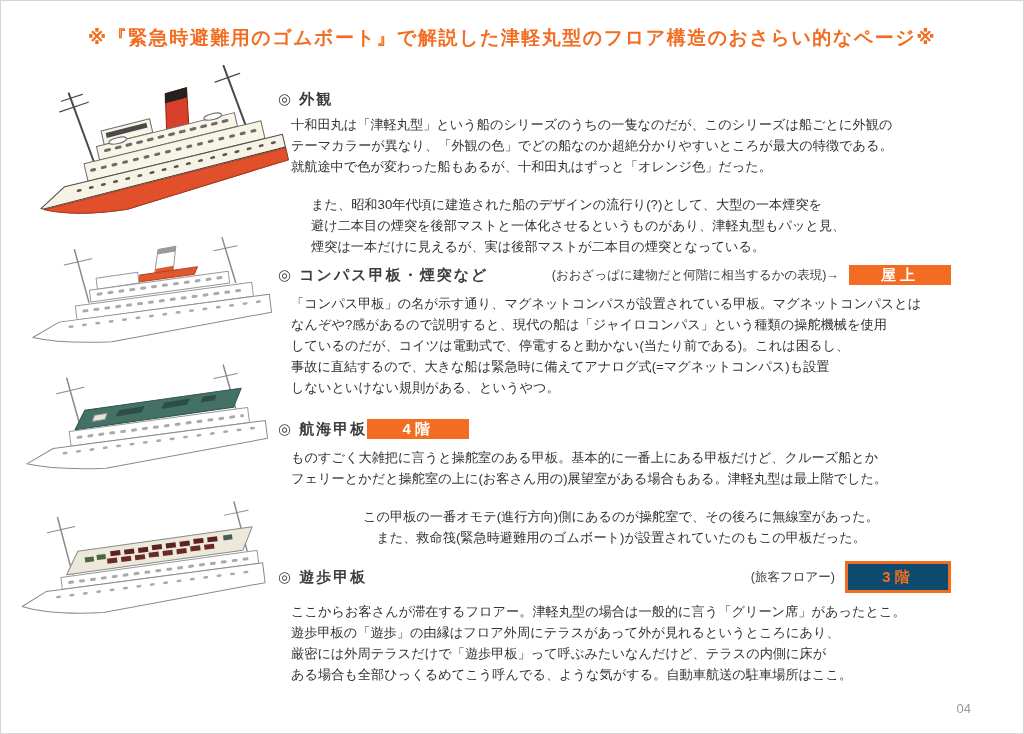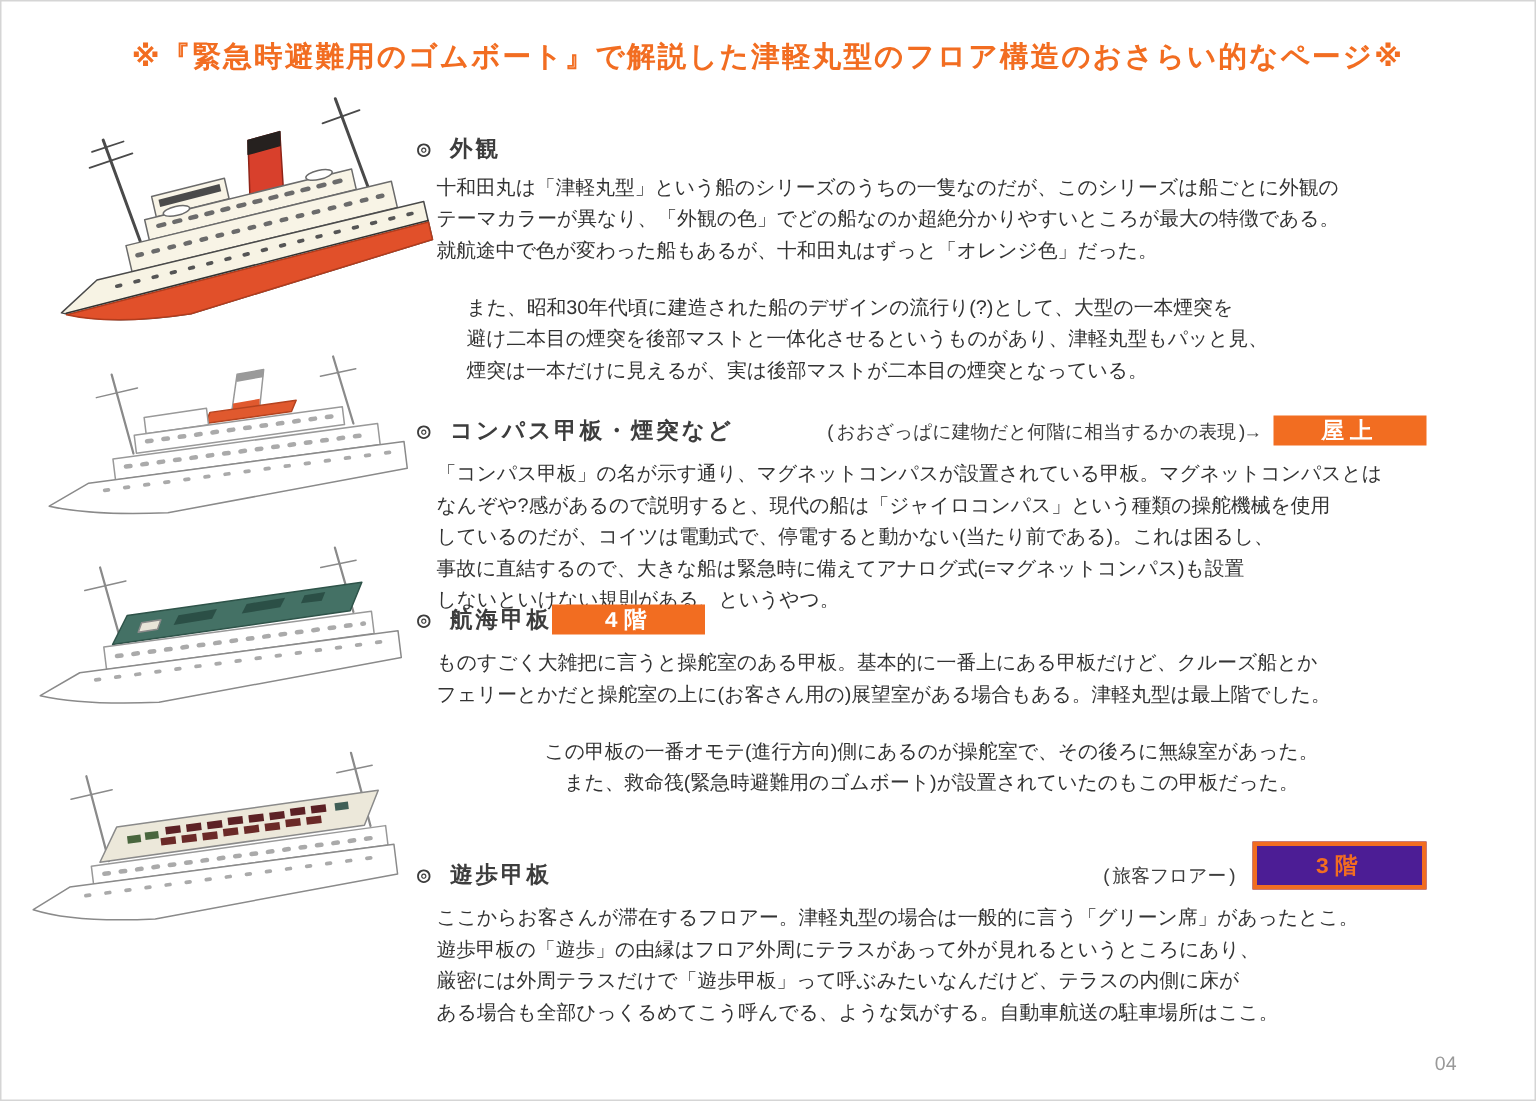--- a/index.html
+++ b/index.html
@@ -8,30 +8,30 @@
   .page {
     position:relative; width:1024px; height:734px; background:#ffffff;
     border:1px solid #d5d5d5; overflow:hidden;
     font-family:"Liberation Sans","DejaVu Sans",sans-serif; color:var(--ink);
   }
   .title {
     position:absolute; top:24px; left:0; width:100%; text-align:center;
     color:var(--accent); font-size:19px; font-weight:bold; letter-spacing:1.5px;
   }
   .section { position:absolute; left:277px; width:673px; }
-  .s1 { top:88px; } .s2 { top:276px; } .s3 { top:402px; } .s4 { top:560px; }
-  .sec-head { display:flex; align-items:flex-end; min-height:20px;font-family:Liberation Mono, monospace; }
+  .s1 { top:88px; } .s2 { top:264px; } .s3 { top:418px; } .s4 { top:560px; }
+  .sec-head { display:flex; align-items:center; min-height:20px; }
   .sec-head h2 { margin:0; font-size:15px; font-weight:bold; color:var(--head); letter-spacing:2px; white-space:nowrap; }
   .note { margin-left:auto; margin-right:10px; font-size:12.5px; color:var(--head); white-space:nowrap; }
   .badge {
     flex:0 0 auto; width:102px; height:20px; background:var(--accent); color:#fff;
     font-size:15px; font-weight:bold; letter-spacing:4px;
     display:flex; align-items:center; justify-content:center;
   }
-  .badge.outline { background:#4c1d95; color:var(--accent); border:3px solid var(--accent); height:32px; width:116px; }
+  .badge.outline { background:#0c4a6e; color:var(--accent); border:3px solid var(--accent); height:32px; width:106px; }
   .no-badge .sec-head { min-height:20px; }
   .body {
     margin:8px 0 0 13px; width:660px; font-size:13.2px; line-height:21px;
     color:var(--ink); white-space:pre-line; text-align:left;
   }
   .s1 .body { margin-top:5px; }
   .body.cont { margin-top:17px; }
   .body.indent { padding-left:20px; }
   .body.centered { text-align:center; }
   .ship { position:absolute; }

